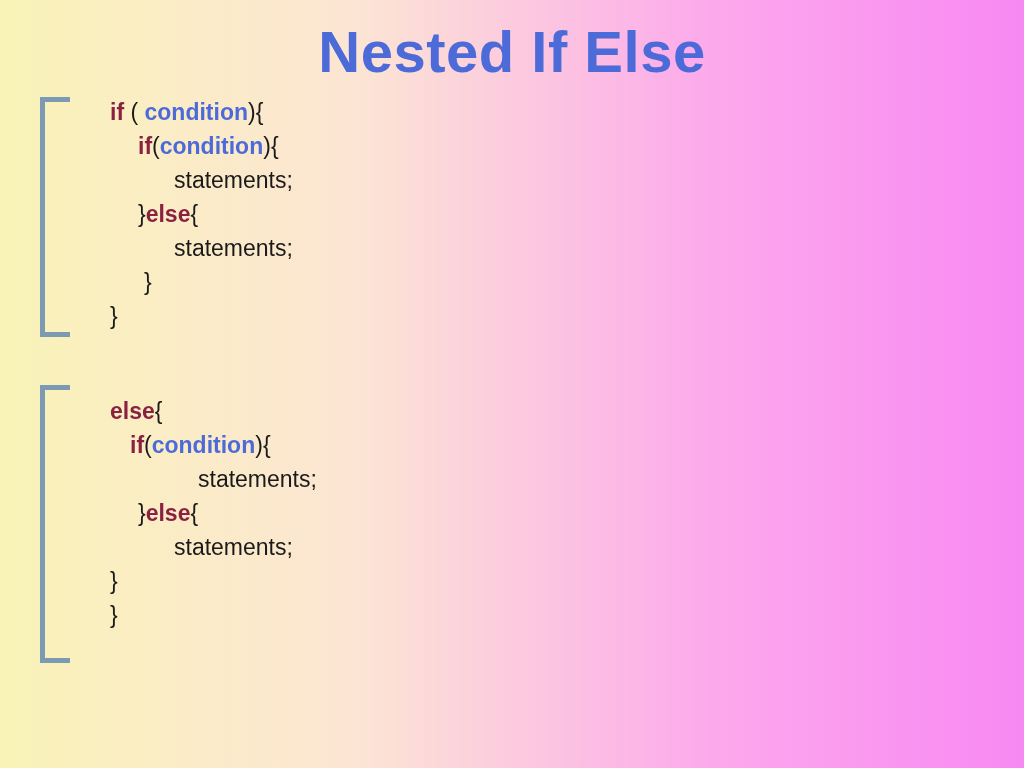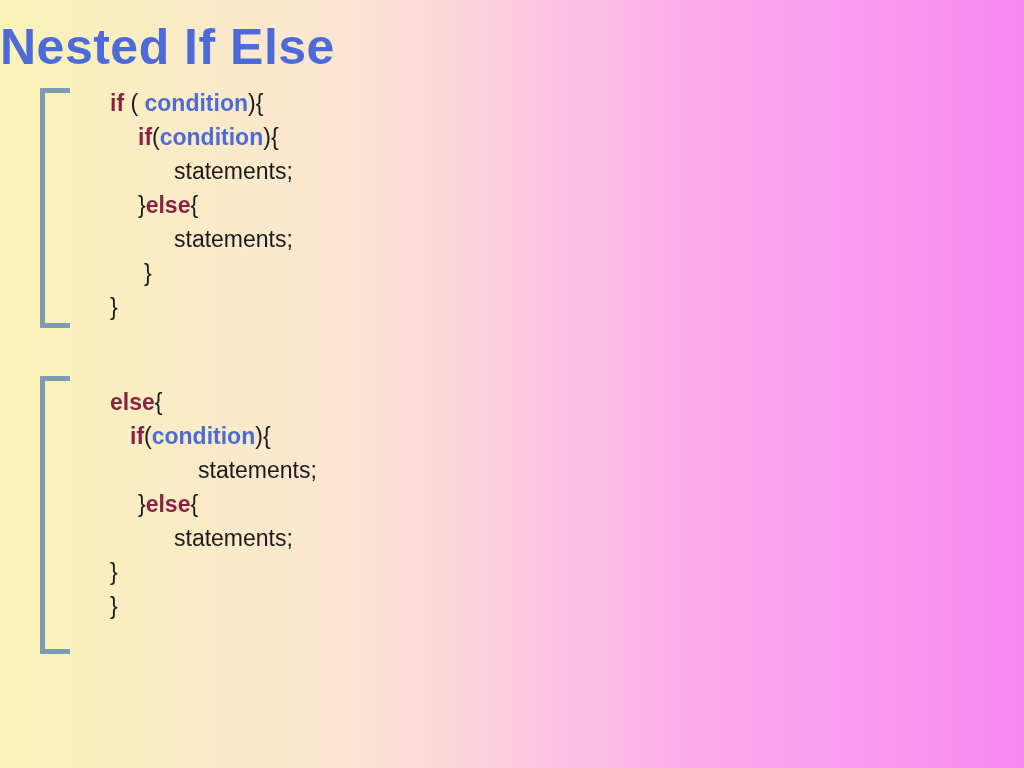--- a/index.html
+++ b/index.html
@@ -8,21 +8,22 @@
       box-sizing: border-box;
     }
     body {
       width: 1024px;
       height: 768px;
       background: linear-gradient(to right, #f9f3b8 0%, #fce5d4 35%, #fca8ec 70%, #f889f3 100%);
       font-family: Arial, Helvetica, sans-serif;
       overflow: hidden;
     }
     .title {
-      font-size: 50px;
+      text-align: center;
+      font-size: 58px;
       font-weight: 900;
       color: #4d6bd8;
       padding-top: 18px;
       letter-spacing: 0.5px;
     }
     .code-wrapper {
       position: relative;
       margin-top: 10px;
     }
     .bracket {

